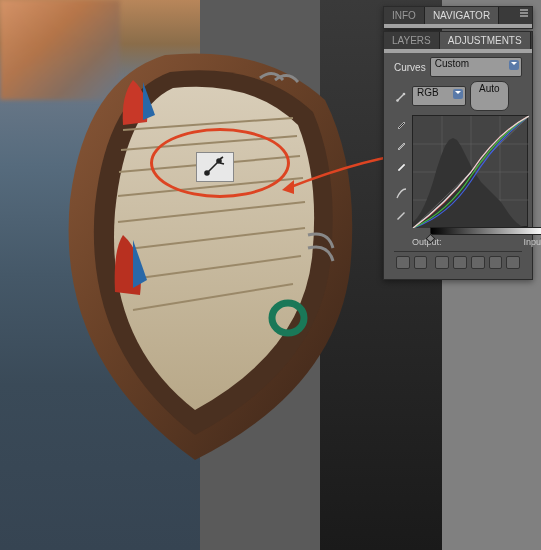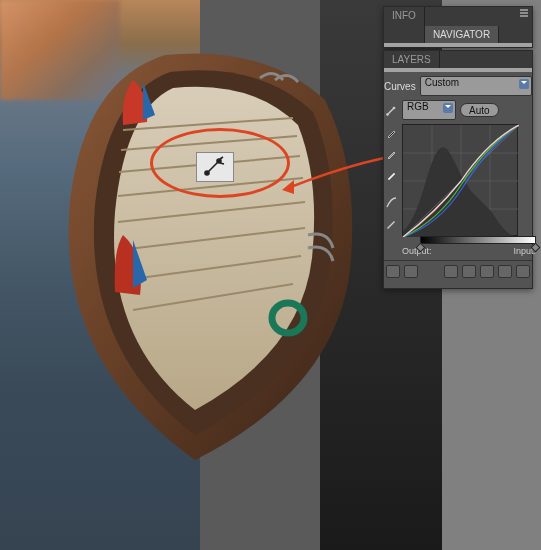--- a/index.html
+++ b/index.html
@@ -8,36 +8,36 @@
 .water{position:absolute;top:0;left:0;width:200px;height:550px;background:linear-gradient(180deg,#b8865a 0%,#8a6d4a 8%,#6a7888 15%,#566b7d 30%,#455868 50%,#3a4a58 70%,#364452 100%);}
 .reflection{position:absolute;top:0;left:0;width:120px;height:100px;background:linear-gradient(135deg,#d8956a 0%,#b87548 40%,#8a6d5a 70%,#6a7888 100%);opacity:0.9;filter:blur(2px);}
 .wall{position:absolute;top:0;right:0;width:122px;height:550px;background:linear-gradient(180deg,#3a3a3a 0%,#2a2a2a 50%,#1a1a1a 100%);}
 .grey{position:absolute;top:0;left:442px;width:99px;height:550px;background:#808080;}
 .boat{position:absolute;top:40px;left:15px;width:360px;height:430px;}
 .boat svg{width:100%;height:100%;}
 .panels{position:absolute;top:6px;right:8px;width:150px;}
 .panel{background:#535353;border:1px solid #2a2a2a;margin-bottom:2px;box-shadow:0 2px 6px rgba(0,0,0,0.4);}
 .tabs{display:flex;background:#3a3a3a;border-bottom:4px solid #a3a3a3;}
 .tab{padding:3px 8px;color:#999;cursor:pointer;border-right:1px solid #222;}
-.tab.active{background:#535353;color:#ddd;margin-top:19px;}
+.tab.active{background:#535353;color:#ddd;}
 .nav-body{padding:6px;display:flex;flex-direction:column;align-items:center;}
 .nav-thumb{width:46px;height:58px;background:linear-gradient(135deg,#6a5a4a 0%,#4a4038 50%,#3a3530 100%);border:1px solid #222;position:relative;}
 .nav-rect{position:absolute;top:6px;left:4px;width:34px;height:38px;border:1px solid #e22;}
 .nav-zoom{display:flex;align-items:center;gap:4px;margin-top:4px;width:100%;}
 .nav-pct{color:#ddd;font-size:9px;min-width:36px;}
 .nav-slider{flex:1;height:12px;position:relative;}
 .nav-slider-track{position:absolute;top:5px;left:0;right:0;height:2px;background:#333;}
 .nav-slider-thumb{position:absolute;top:1px;left:22px;width:8px;height:10px;background:#888;border:1px solid #222;}
-.adj-body{padding:4px 0 6px;}
+.adj-body{padding:4px 10px 6px;}
 .row{display:flex;align-items:center;gap:4px;margin-bottom:4px;}
 .label{color:#ddd;}
 .select{flex:1;background:#9a9a9a;border:1px solid #333;border-radius:2px;height:20px;padding:0 14px 0 4px;position:relative;color:#111;line-height:12px;}
 .select::after{content:"";position:absolute;right:2px;top:2px;width:10px;height:10px;background:#5a7aa8;border-radius:2px;}
 .select::before{content:"";position:absolute;right:4px;top:4px;border:3px solid transparent;border-top-color:#fff;z-index:1;}
-.btn{background:#9a9a9a;border:1px solid #333;border-radius:7px;padding:1px 8px;color:#111;height:14px;line-height:11px;}
+.btn{background:#9a9a9a;border:1px solid #333;border-radius:7px;padding:1px 8px;color:#111;height:30px;line-height:11px;}
 .main{display:flex;gap:4px;}
 .tools{display:flex;flex-direction:column;gap:7px;padding-top:2px;}
 .tool{width:14px;height:14px;color:#ccc;display:flex;align-items:center;justify-content:center;cursor:pointer;}
 .tool svg{width:13px;height:13px;}
 .curve-box{width:116px;height:112px;background:#444;border:1px solid #222;position:relative;}
 .grid line{stroke:#666;stroke-width:0.5;}
 .histo{fill:#333;}
 .curve-line{fill:none;stroke-width:1.2;}
 .diag{stroke:#888;stroke-width:0.5;}
 .axis-row{display:flex;justify-content:space-between;margin-top:2px;}
@@ -129,20 +129,21 @@
       <div class="tab active">NAVIGATOR</div>
     </div>
     <div class="menu-btn"><svg viewBox="0 0 12 10">
           <path d="M1 2h8M1 5h8M1 8h8" stroke="#aaa"></path>
         </svg></div>
   </div>
 
   <div class="panel">
     <div class="tabs">
       <div class="tab">LAYERS</div>
+      <div class="tab active">ADJUSTMENTS</div>
     </div>
     <div class="menu-btn"><svg viewBox="0 0 12 10">
           <path d="M1 2h8M1 5h8M1 8h8" stroke="#aaa"></path>
         </svg></div>
     <div class="adj-body">
       <div class="row">
         <span class="label">Curves</span>
         <div class="select">Custom</div>
       </div>
       <div class="row">

